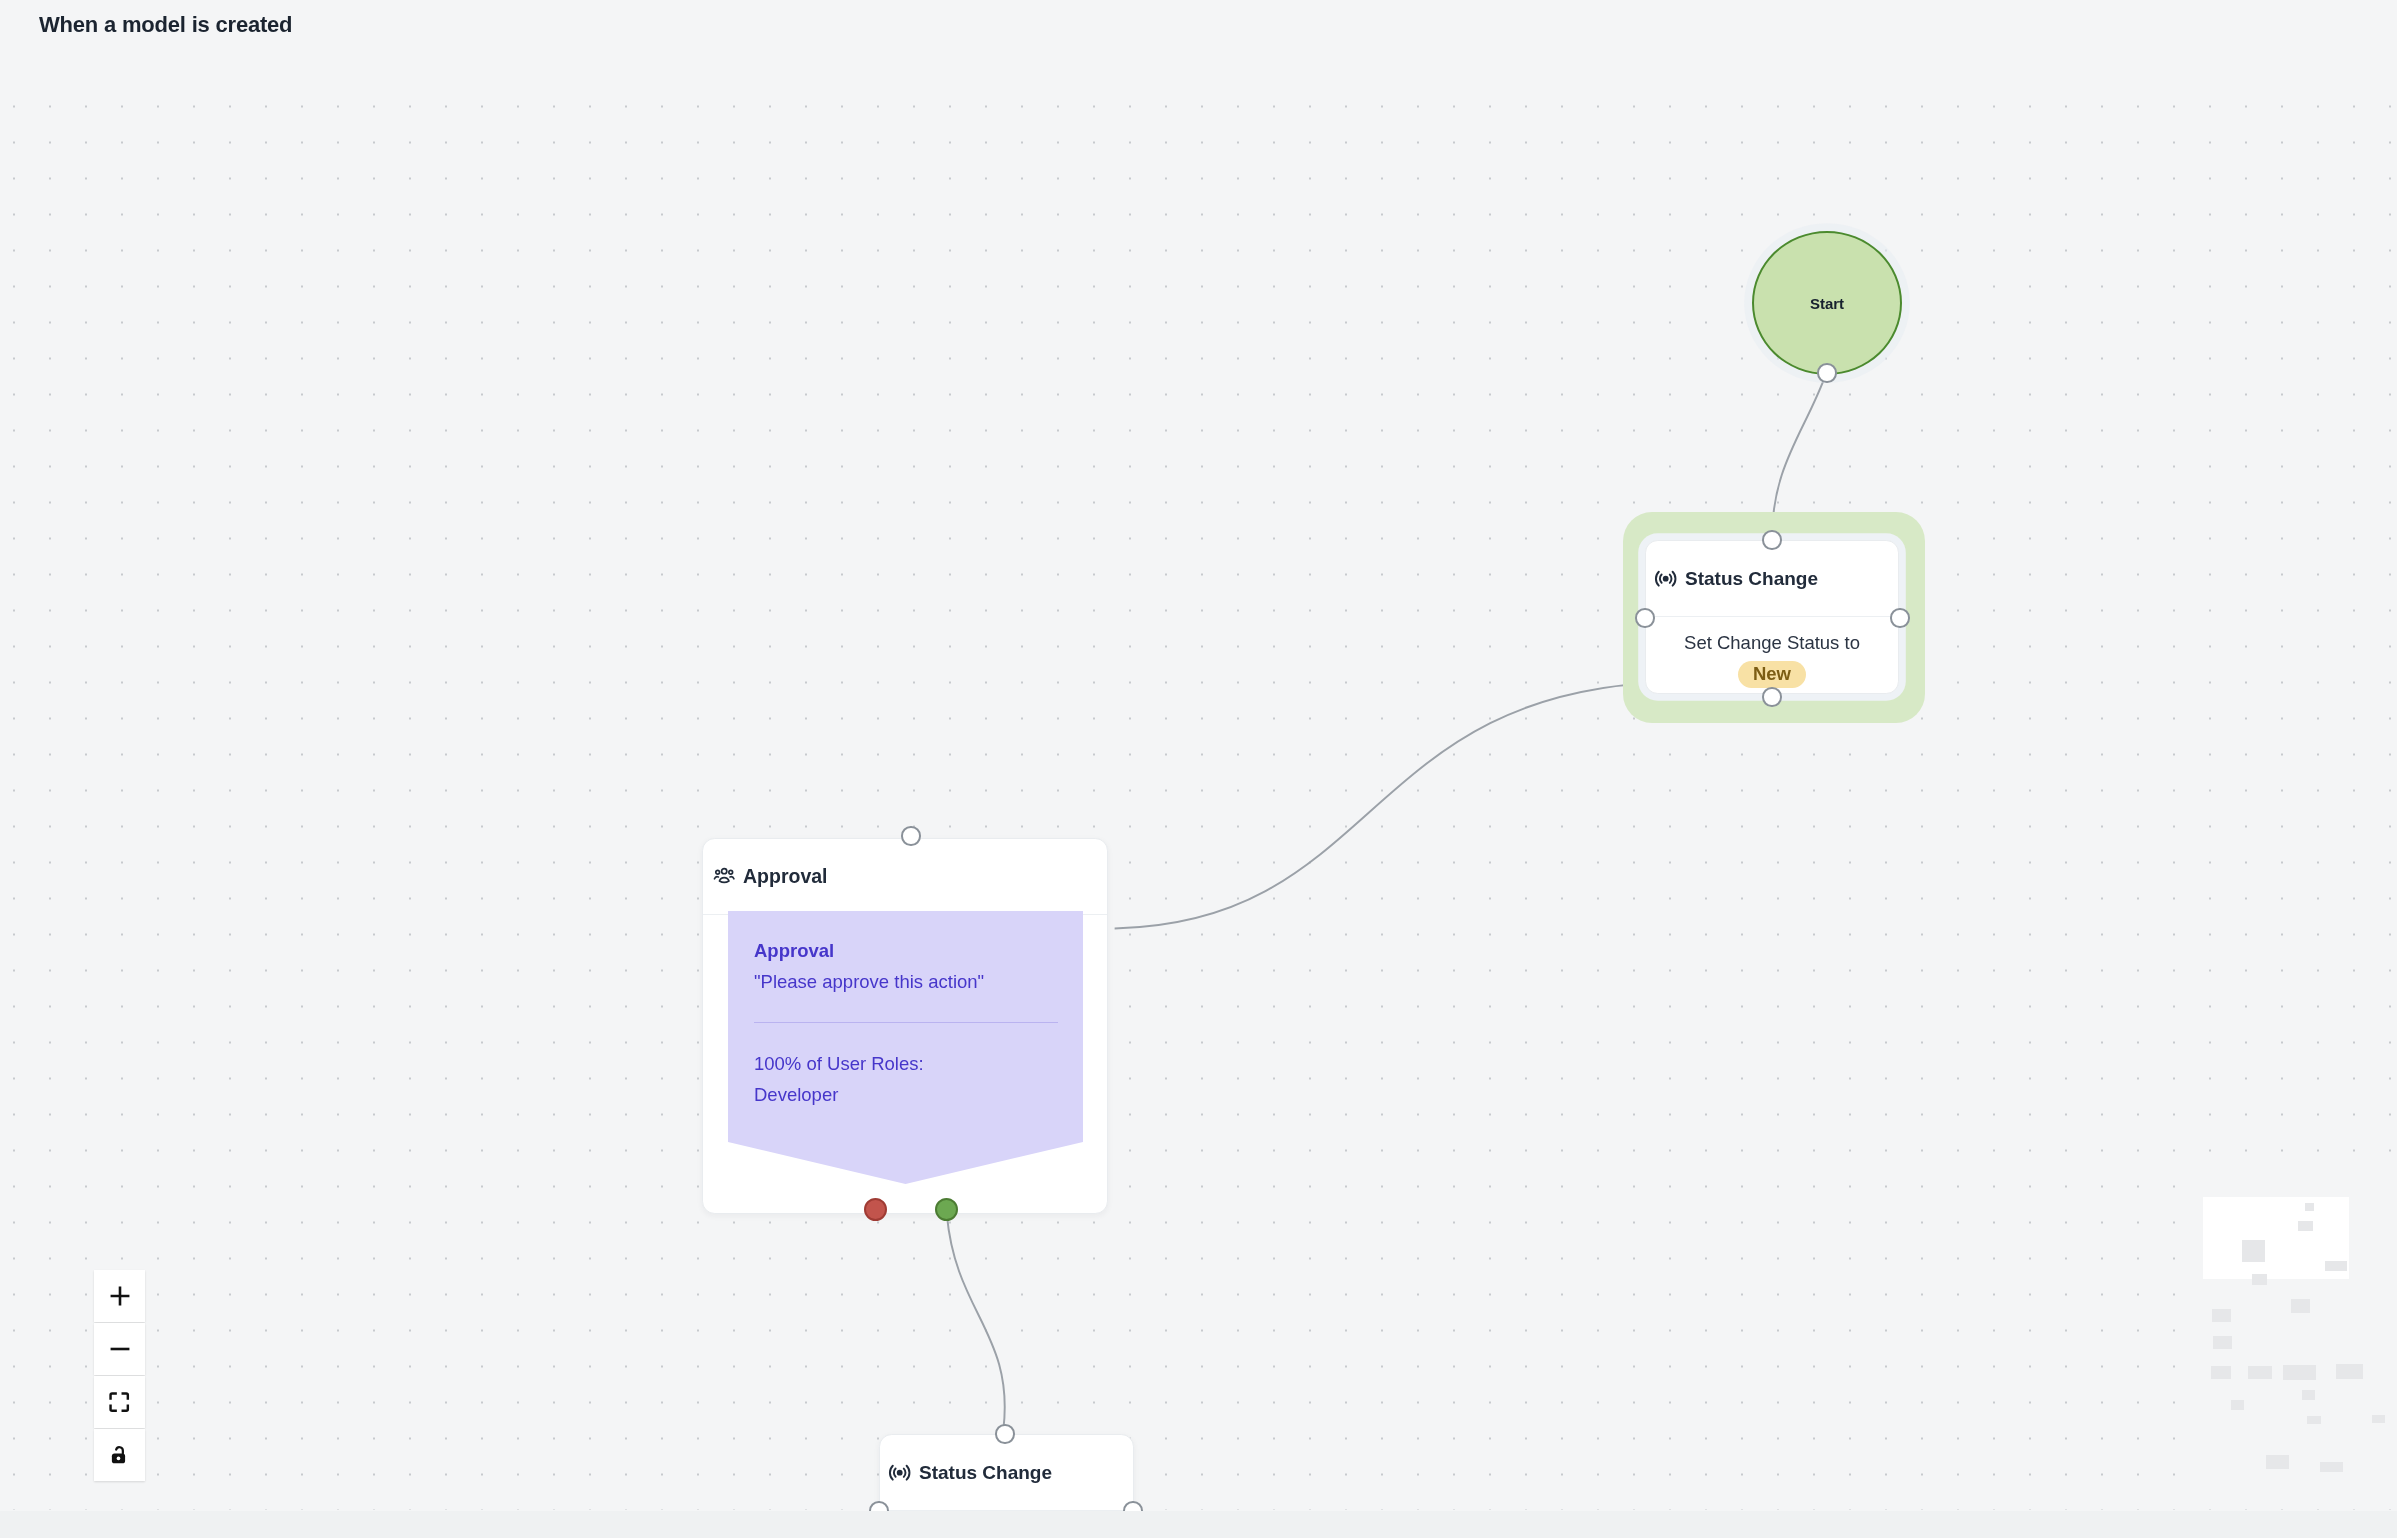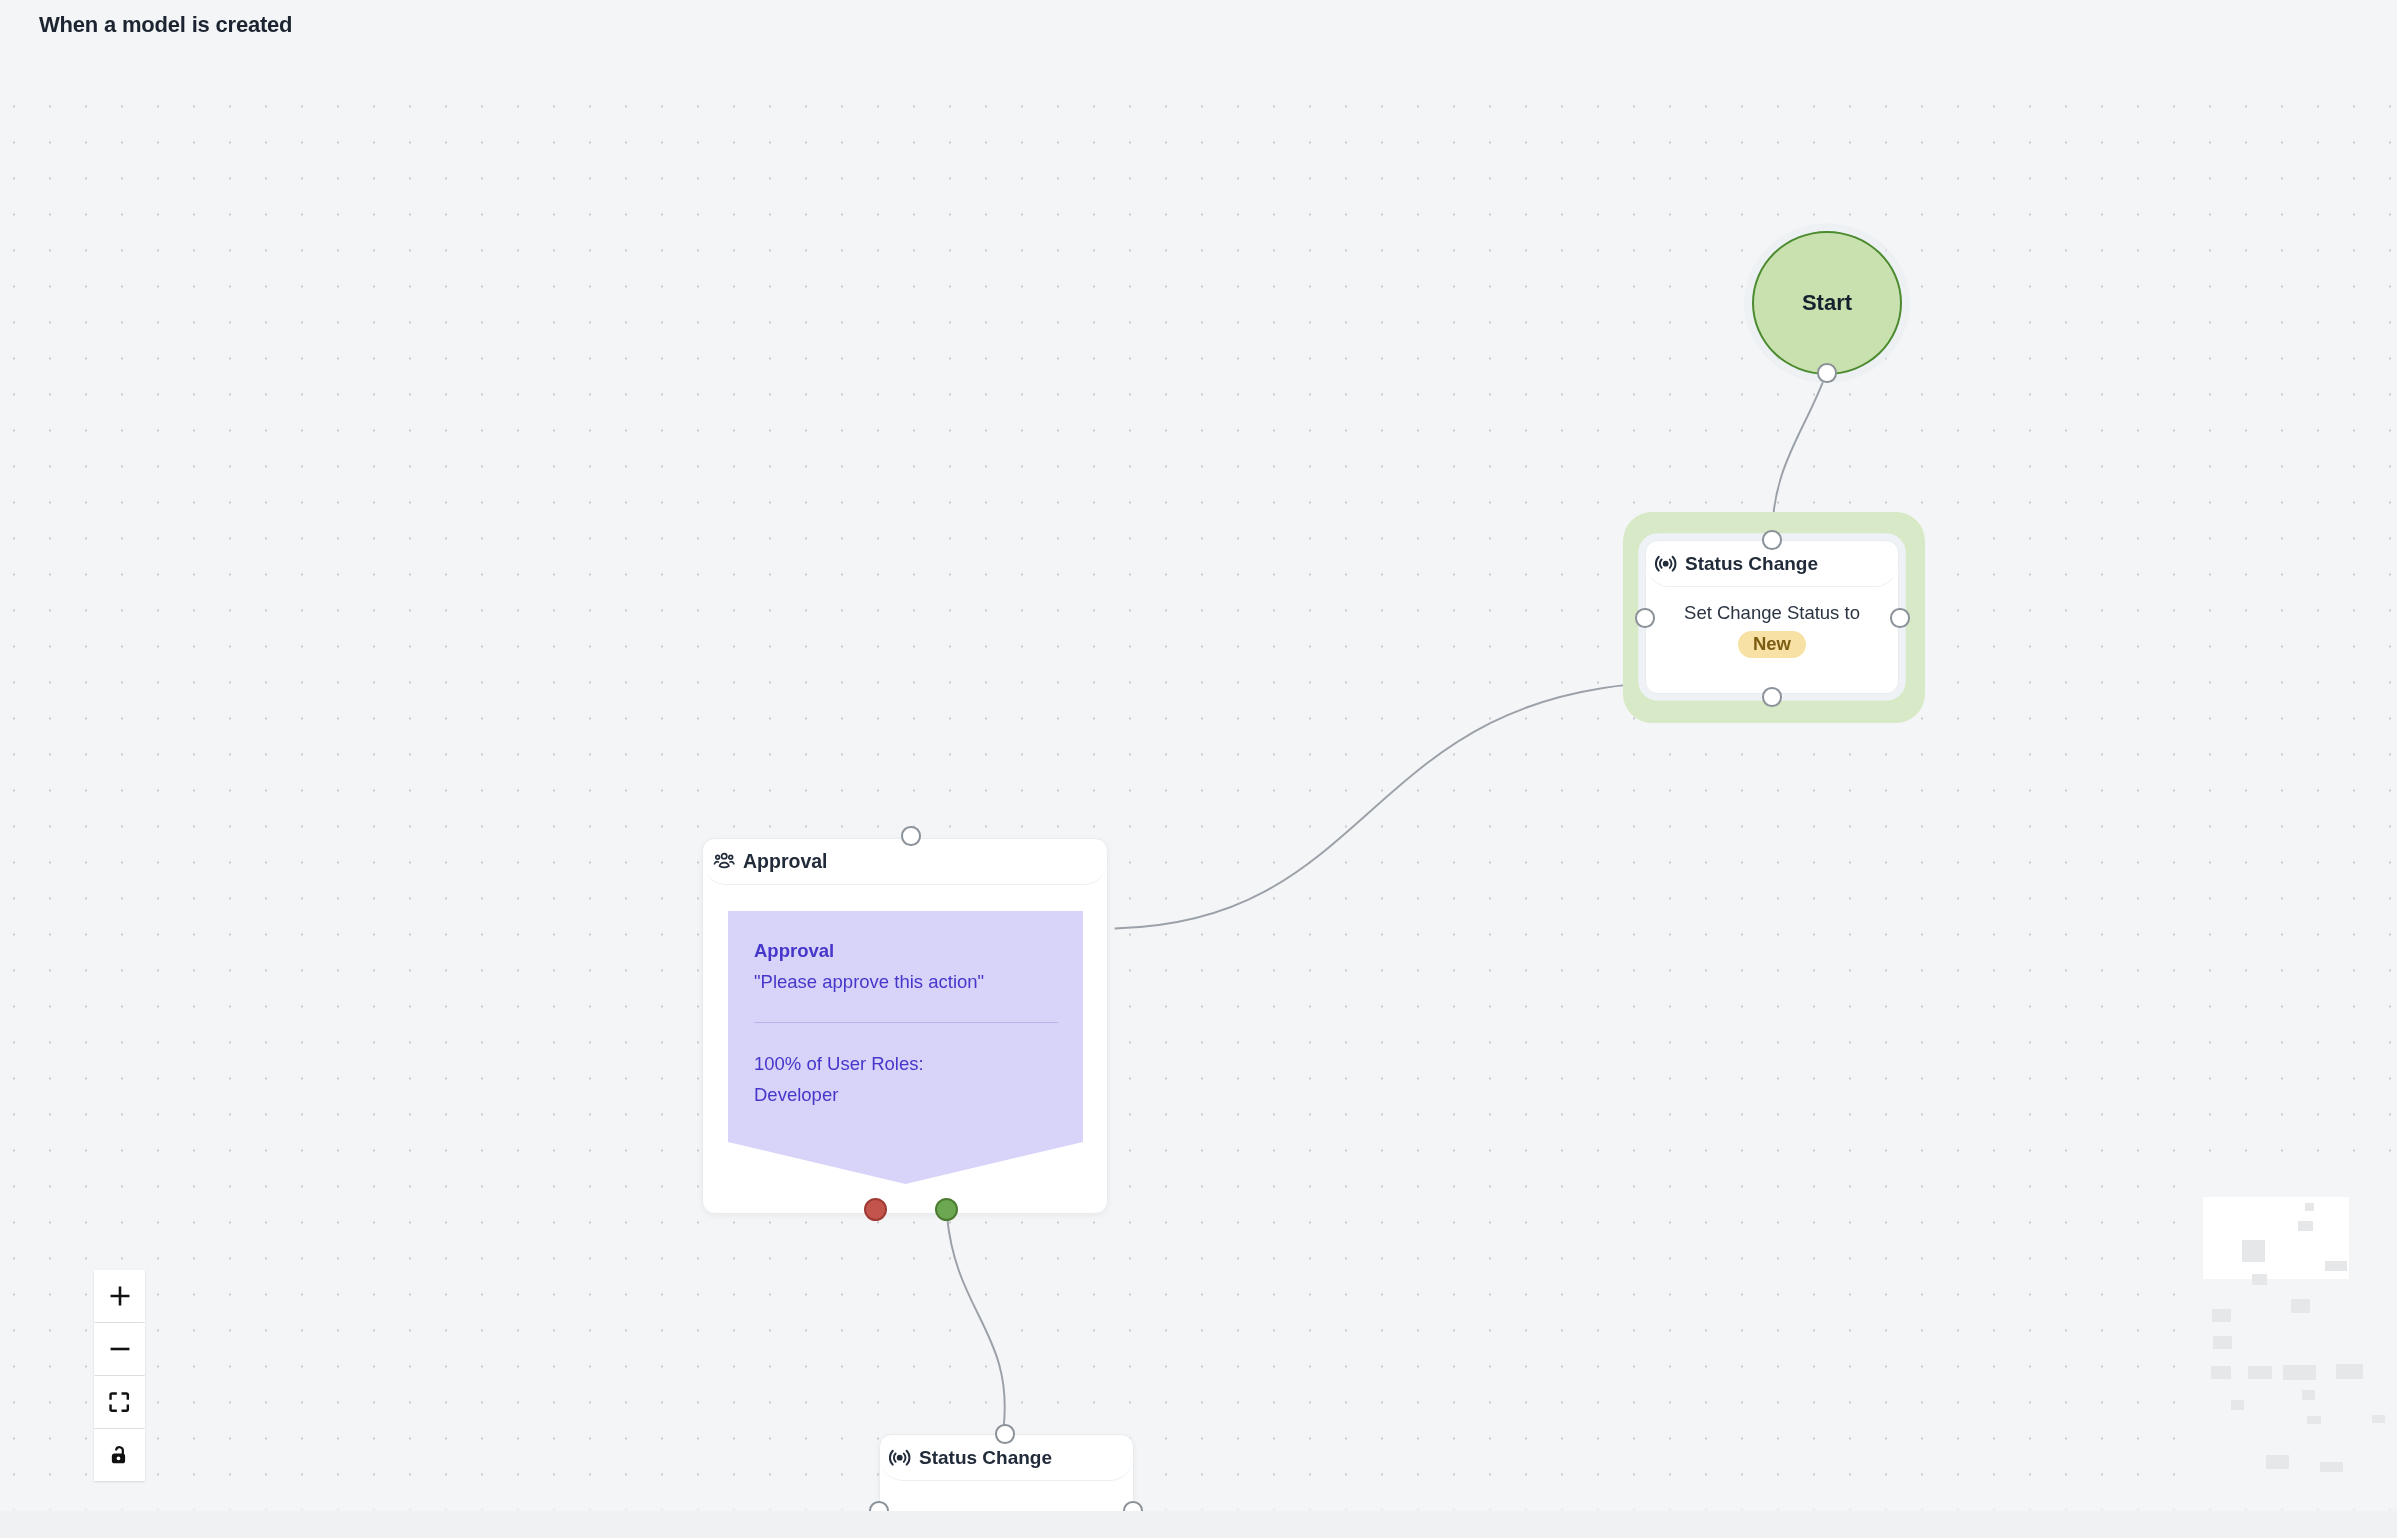--- a/index.html
+++ b/index.html
@@ -31,37 +31,37 @@
     position: absolute; width: 19.5px; height: 19.5px; border-radius: 50%;
     background: #fff; border: 2px solid #8a9199; z-index: 6;
   }
   .h-red  { width: 23.4px; height: 23.4px; background: #c2544c; border: 2px solid #9f3b34; }
   .h-grn  { width: 23.4px; height: 23.4px; background: #6ca851; border: 2px solid #4c7c33; }
   
   .start-node {
     position: absolute; left: 1752px; top: 231px; width: 150px; height: 144px;
     background: #c9e1ae; border: 2.4px solid #4b8a2e; border-radius: 50%;
     display: flex; align-items: center; justify-content: center;
-    font-size: 22px; font-weight: 700; color: #16202e; z-index: 3;
+    font-size: 15px; font-weight: 700; color: #16202e; z-index: 3;
     box-shadow: 0 0 0 7.8px rgba(232,237,242,.55);
   }
   
   .selection {
     position: absolute; left: 1623px; top: 512px; width: 302px; height: 211px;
     background: #d7e9c6; border-radius: 29px; z-index: 2;
   }
   
   .card {
     position: absolute; background: #fff; border: 1px solid #e9ecef; border-radius: 12.7px;
     z-index: 3; box-shadow: 0 2px 5.9px rgba(30,40,60,.05);
   }
   .card-header {
-    height: 46px; display: flex; align-items: center; gap: 7.8px;
+    height: 76px; display: flex; align-items: center; gap: 7.8px;
     padding: 0 11.7px 0 7.8px; border-bottom: 1px solid #eceff2;
-    font-size: 19px; font-weight: 700; color: #212b3a; white-space: nowrap; border-radius: 25px;
+    font-size: 19px; font-weight: 700; color: #212b3a; white-space: nowrap;
   }
   .card-header .nicon { flex: 0 0 auto; display: flex; }
   .sc-top { left: 1645px; top: 540px; width: 254px; height: 154px; box-shadow: 0 0 0 6.8px #eef2f6; }
   .sc-bottom { left: 879px; top: 1434px; width: 255px; height: 117px; }
   .sc-body { padding-top: 14.6px; text-align: center; font-size: 18.5px; color: #2b3443; }
   .badge {
     display: inline-block; margin-top: 7px; background: #f8e1a5; color: #7c5d14;
     font-size: 18.5px; font-weight: 700; padding: 2px 14.6px 3.9px; border-radius: 974px;
   }
   .approval-card { left: 702px; top: 838px; width: 406px; height: 376px; }

